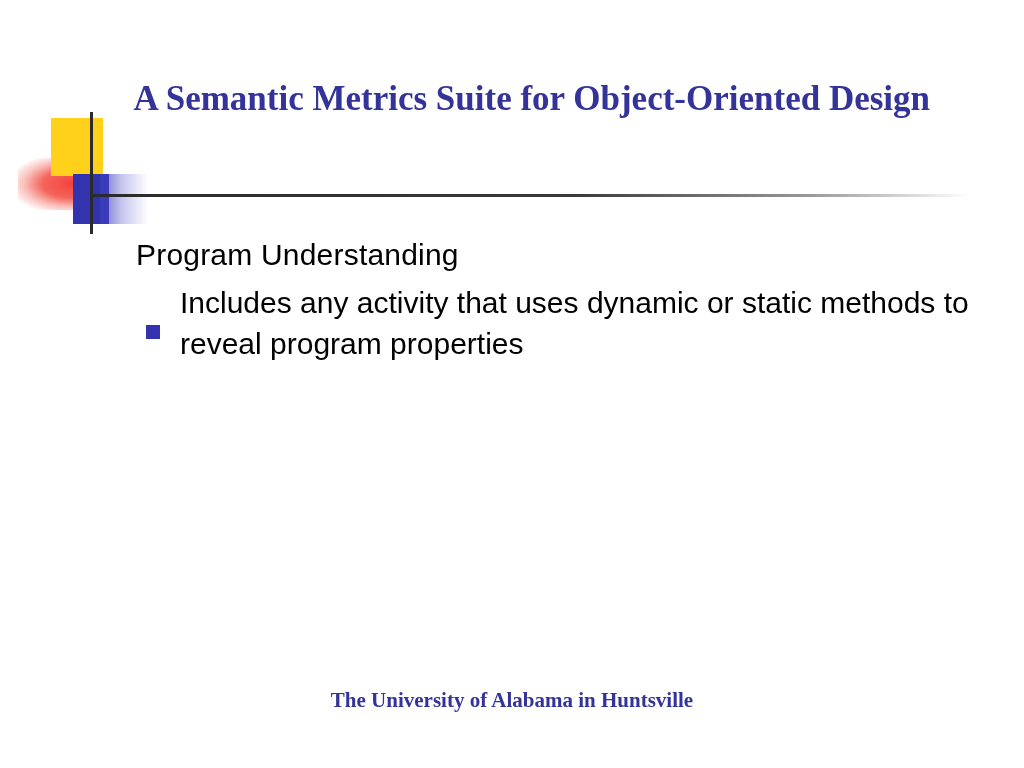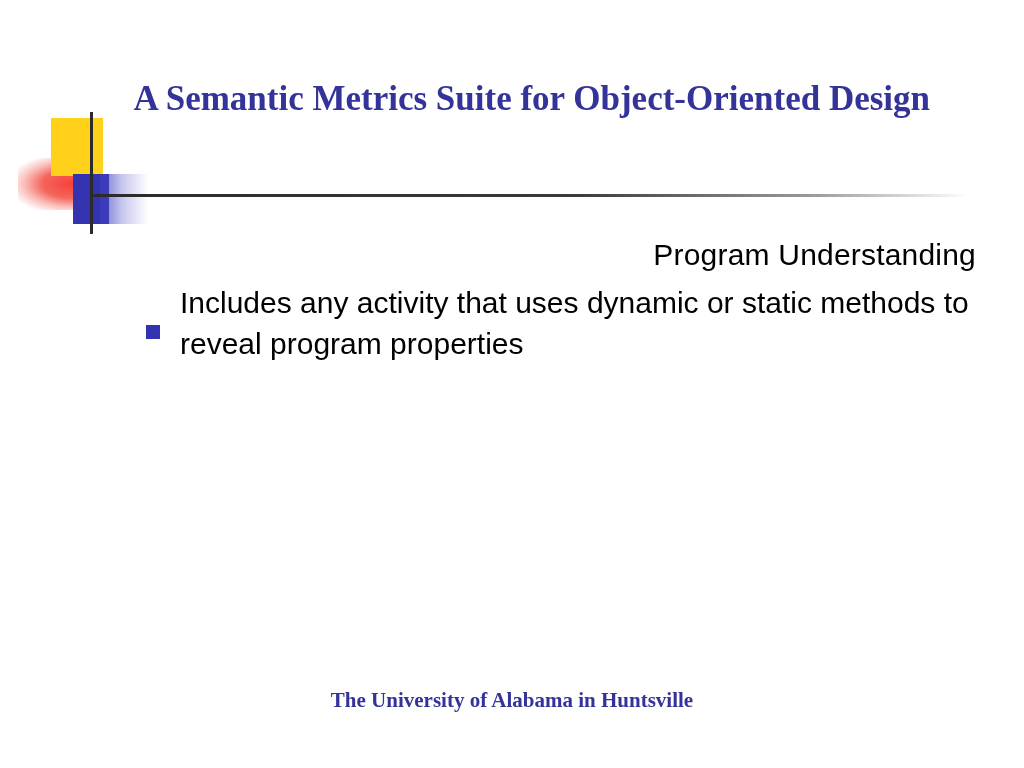--- a/index.html
+++ b/index.html
@@ -96,21 +96,20 @@
     position: absolute;
     left: 136px;
     top: 232px;
     width: 840px;
   }
   .lvl1 {
     font-size: 30px;
     color: #000000;
     line-height: 1.5;
     letter-spacing: 0.2px;
-    text-align: right;
   }
   .bullet-row {
     display: flex;
     align-items: center;
     margin-top: 6px;
   }
   .bullet-mark {
     width: 14px;
     height: 14px;
     background: #3333b0;

